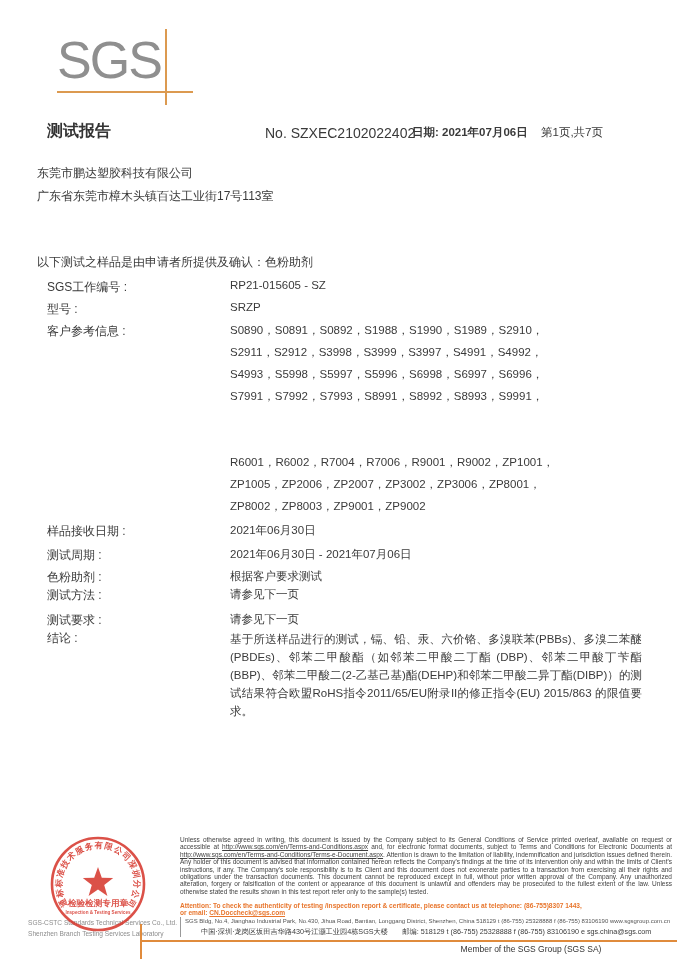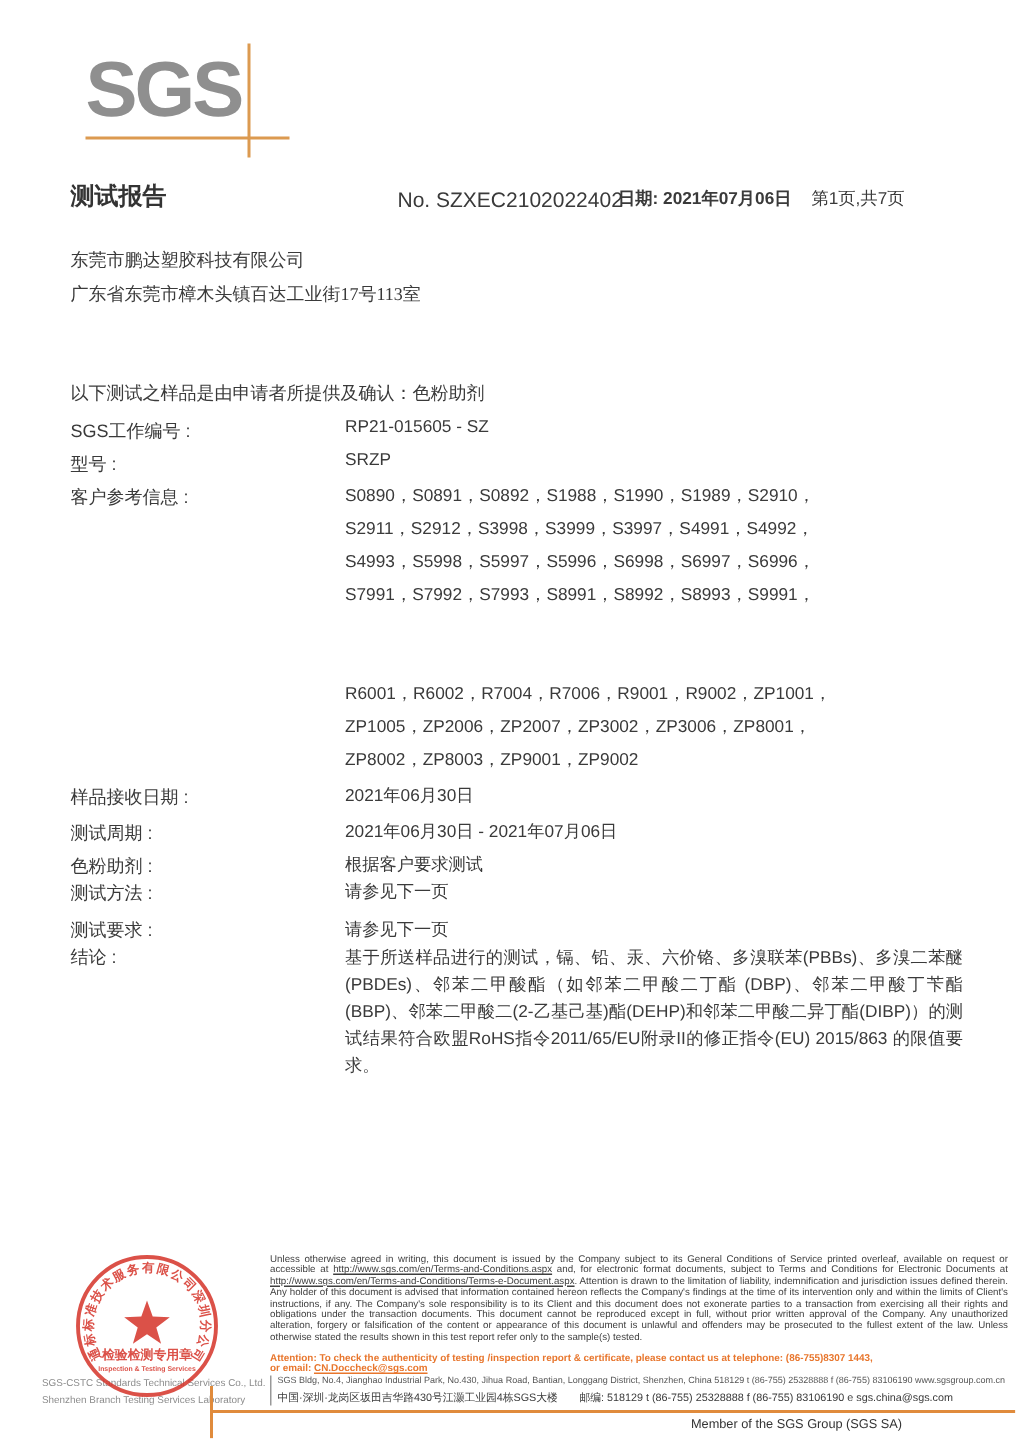--- a/index.html
+++ b/index.html
@@ -3,31 +3,31 @@
 <meta charset="utf-8">
 <style>
   html,body { margin:0; padding:0; background:#ffffff; }
   .page {
     position:relative; width:677px; height:959px; background:#ffffff;
     font-family:"Liberation Sans","DejaVu Sans",sans-serif;
     color:#3a3a3a; overflow:hidden;
   }
   
   .logo-text {
-    position:absolute; left:57px; top:34px; font-size:52px; font-weight:bold;
+    position:absolute; left:57px; top:34px; font-size:52px; font-weight:normal;
     color:#8f8f8f; letter-spacing:-2px; line-height:1;
   }
   .logo-vline { position:absolute; left:165px; top:29px; width:2px; height:76px; background:#dc9a50; }
   .logo-hline { position:absolute; left:57px; top:91px; width:136px; height:2px; background:#dc9a50; }
   .doc-title { position:absolute; left:47px; top:121px; font-size:16px; font-weight:bold; color:#333; }
   .report-no  { position:absolute; left:230px; top:125px; font-size:14px;margin-left:35px; }
   .report-date{ position:absolute; left:412px; top:125px; font-size:11.5px;font-weight:bold; }
   .page-info  { position:absolute; left:541px; top:125px; font-size:11.5px; }
   
-  .txt { position:absolute; left:47px; font-size:12px;font-family:Liberation Serif, serif; }
+  .txt { position:absolute; left:37px; font-size:12px; }
   .lbl { position:absolute; left:47px; font-size:12px; white-space:nowrap; }
   .val { position:absolute; left:230px; font-size:11.5px; white-space:nowrap; }
   .para {
     position:absolute; left:230px; width:412px; font-size:11.5px;
     line-height:18px; white-space:normal; text-align:justify;
   }
   
   .disclaimer {
     position:absolute; left:180px; top:836px; width:492px; margin:0;
     font-size:6.5px; line-height:7.4px; text-align:justify; color:#3f3f3f;
@@ -35,21 +35,21 @@
   .u { text-decoration:underline; }
   .attention {
     position:absolute; left:180px; top:902px; width:492px;
     font-size:6.6px; line-height:7.4px; font-weight:bold; color:#e8762d;
   }
   .addr-block {
     position:absolute; left:180px; top:917px; padding-left:4px;
     border-left:1px solid #999;
   }
   .addr-en { font-size:6px;  color:#555; line-height:9px; white-space:nowrap; }
-  .addr-cn { font-size:7.2px; color:#3a3a3a; line-height:11px; white-space:nowrap; }
+  .addr-cn { font-size:7.2px; color:#3a3a3a; line-height:11px; white-space:nowrap;margin-left:16px; }
   .footer-co1 { position:absolute; left:28px; top:919px; font-size:6.6px; color:#8d8d8d; white-space:nowrap; }
   .footer-co2 { position:absolute; left:28px; top:930px; font-size:6.6px; color:#8d8d8d; white-space:nowrap; }
   .orange-vline { position:absolute; left:140px; top:924px; width:2px; height:35px; background:#e08b3c; }
   .orange-hline { position:absolute; left:140px; top:940px; width:537px; height:2px; background:#e08b3c; }
   .member { position:absolute; left:400px; top:944px; width:262px; text-align:center; font-size:8.5px; color:#333; }
   
   .stamp { position:absolute; left:48px; top:834px; width:100px; height:100px; opacity:.86; z-index:5; }
   .ring { fill:none; stroke:#d6352b; stroke-width:2.6; }
   .ringtext { fill:#d6352b; font-size:8.3px; letter-spacing:1.1px; font-weight:bold;
               font-family:"Liberation Sans","DejaVu Sans",sans-serif; }

